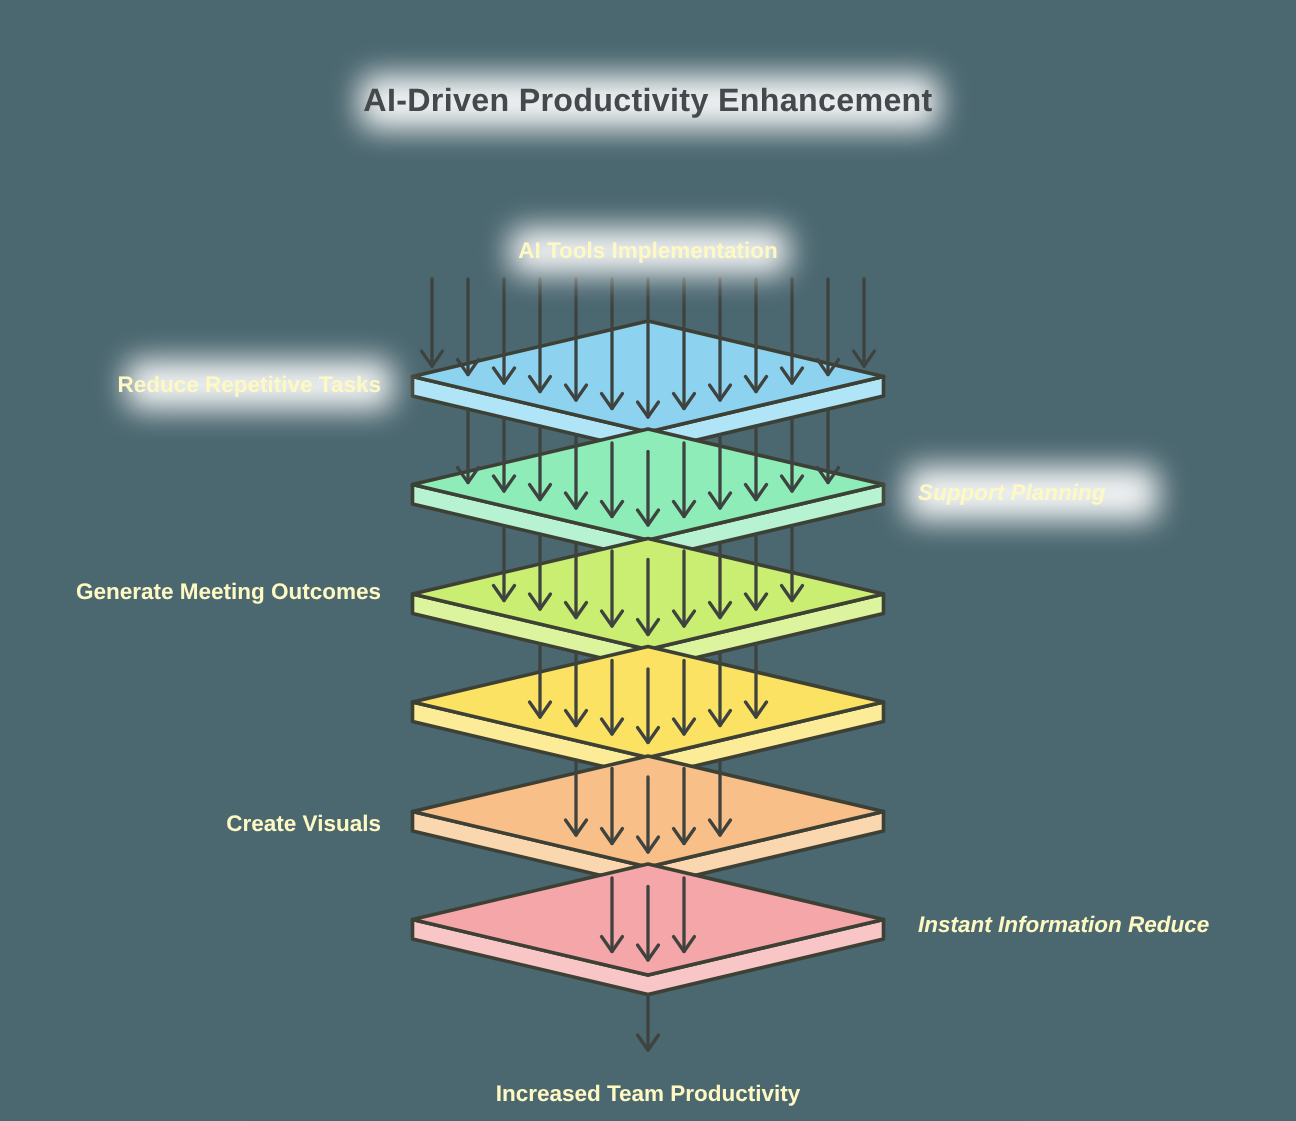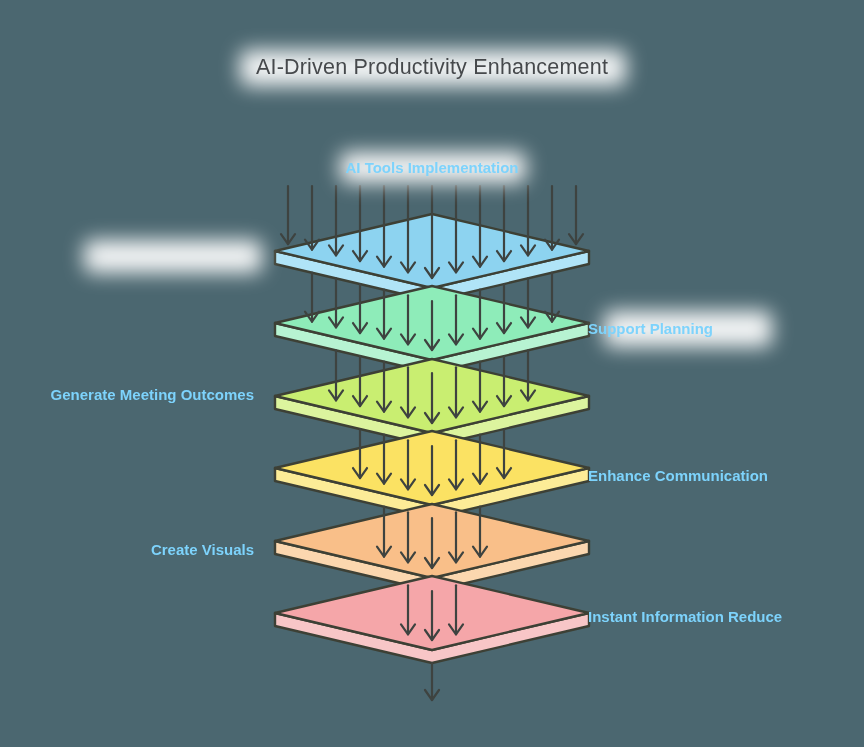--- a/index.html
+++ b/index.html
@@ -8,30 +8,30 @@
     background:#4B6770;
     font-family:"Liberation Sans",sans-serif;
   }
   .diagram-svg{position:absolute;left:0;top:0;}
   .glow{
     position:absolute;background:rgba(255,255,255,0.93);
     filter:blur(10px);border-radius:8px;
   }
   .lbl{
     position:absolute;font-weight:bold;font-size:15px;line-height:22px;
-    color:#7dd3fc;white-space:nowrap;
+    color:#fef9c3;white-space:nowrap;
   }
   .page-title{
     position:absolute;left:432px;top:55px;transform:translateX(-50%);
-    font-weight:normal;font-size:21.5px;color:#46494C;white-space:nowrap;
+    font-weight:bold;font-size:21.5px;color:#46494C;white-space:nowrap;
     letter-spacing:0.2px;
   }
   .center-lbl{left:432px;transform:translateX(-50%);}
   .left-lbl{right:610px;text-align:right;}
-  .right-lbl{left:588px;text-align:center;}
+  .right-lbl{left:612px;text-align:center;font-style:italic;}
 </style>
 </head>
 <body>
 
 <div class="canvas">
 
   <svg id="diagram-svg" class="diagram-svg" width="864" height="747" viewBox="0 0 864 747">
       <g stroke="#3D4035" stroke-width="2.4" stroke-linejoin="round">
         <polygon points="275,251 432,288 589,251 589,264 432,301 275,264" fill="#B0E4F7"></polygon>
         <polygon points="432,214 589,251 432,288 275,251" fill="#8DD3F0"></polygon>
@@ -172,24 +172,25 @@
 
   <div class="glow" style="left:240px;top:50px;width:386px;height:36px;"></div>
   <div class="glow" style="left:340px;top:152px;width:186px;height:31px;"></div>
   <div class="glow" style="left:84px;top:240px;width:178px;height:33px;"></div>
   <div class="glow" style="left:604px;top:311px;width:168px;height:36px;"></div>
 
   <div class="page-title">AI-Driven Productivity Enhancement</div>
 
   <div class="lbl center-lbl" style="top:157px;">AI Tools Implementation</div>
 
+  <div class="lbl left-lbl" style="top:246px;">Reduce Repetitive Tasks</div>
 
   <div class="lbl right-lbl" style="top:318px;">Support Planning</div>
 
   <div class="lbl left-lbl" style="top:384px;">Generate Meeting Outcomes</div>
 
-  <div class="lbl right-lbl" style="top:465px;">Enhance Communication</div>
 
   <div class="lbl left-lbl" style="top:539px;">Create Visuals</div>
 
   <div class="lbl right-lbl" style="top:606px;">Instant Information Reduce</div>
 
+  <div class="lbl center-lbl" style="top:719px;">Increased Team Productivity</div>
 </div>
 
 </body></html>

